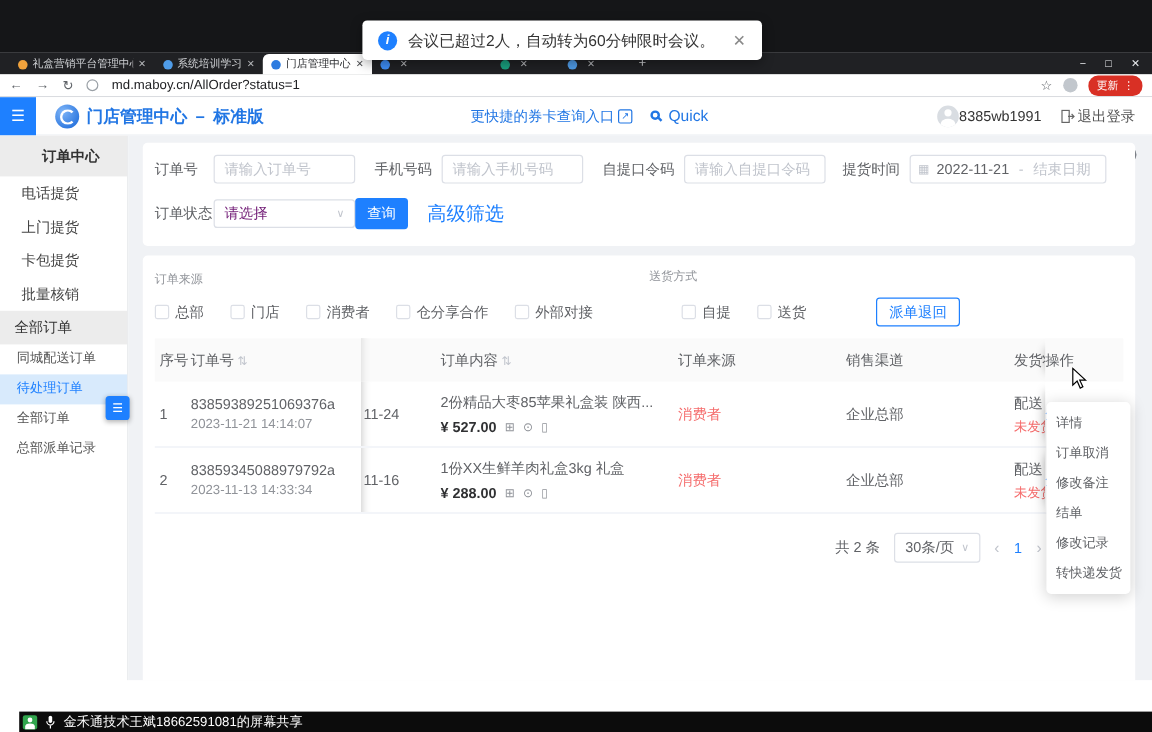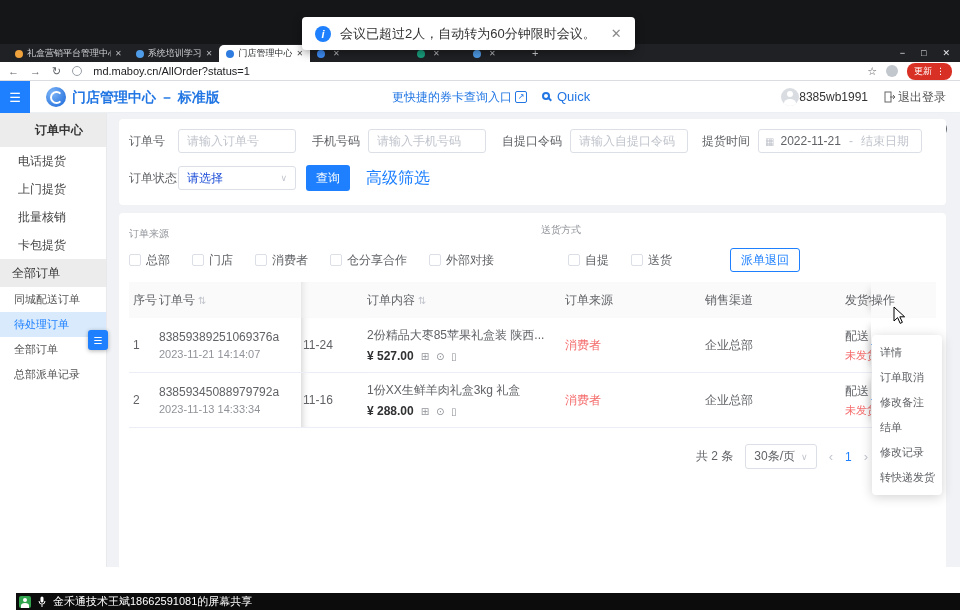--- a/index.html
+++ b/index.html
@@ -88,24 +88,24 @@
             color:#606266; font-family:inherit; outline:none; }
   .finput::placeholder { color:#c0c4cc; }
   .datebox { width:164px; height:24px; border:1px solid #dcdfe6; border-radius:3px; display:flex; align-items:center;
              padding:0 6px; gap:6px; font-size:12px; }
   .cal { color:#c0c4cc; font-size:10px; }
   .date-val { color:#606266; }
   .date-sep { color:#c0c4cc; margin:0 2px; }
   .date-end { color:#c0c4cc; }
   .selectbox { width:118px; height:24px; border:1px solid #dcdfe6; border-radius:3px; display:flex;
                justify-content:space-between; align-items:center; padding:0 8px; }
-  .sel-ph { color:#1d4ed8; font-size:12px; }
+  .sel-ph { color:#701a75; font-size:12px; }
   .sel-arrow { color:#c0c4cc; font-size:9px; }
   .btn-primary { width:44px; height:26px; background:#1e80ff; color:#fff; border:none; border-radius:3px;
-                 font-size:12px; margin-left:10px; font-family:Liberation Mono, monospace; }
+                 font-size:12px; font-family:Liberation Mono, monospace; }
   .adv-link { font-size:16px; color:#1e80ff; margin-left:16px; }
 
   .table-card { position:absolute; left:12px; top:100px; width:827px; height:354px; background:#fff;
                 border-radius:4px 4px 0 0; padding:10px; }
   .groups { position:relative; }
   .glabel { font-size:10px; color:#909399; }
   .g2label { position:absolute; left:412px; top:0; }
   .opt-row { display:flex; align-items:center; margin-top:7px; font-size:12px; color:#606266; }
   .opt { display:flex; align-items:center; gap:5px; margin-right:22px; }
   .opt.g2first { margin-left:52px; }
@@ -246,22 +246,22 @@
     <rect x="1" y="1" width="6" height="10" fill="none" stroke="#666" stroke-width="1"></rect>
     <path d="M6 6 H11 M9 4 L11 6 L9 8" fill="none" stroke="#666" stroke-width="1"></path>
   </svg>
   <span class="logout">退出登录</span>
 </div>
 
 <div class="sidebar">
   <div class="m-header">订单中心</div>
   <div class="m-item">电话提货</div>
   <div class="m-item">上门提货</div>
+  <div class="m-item">卡包提货</div>
   <div class="m-item">批量核销</div>
-  <div class="m-item">卡包提货</div>
   <div class="m-h2">全部订单</div>
   <div class="m-sub">同城配送订单</div>
   <div class="m-sub active">待处理订单</div>
   <div class="m-sub">全部订单</div>
   <div class="m-sub">总部派单记录</div>
 </div>
 <div class="handle">
   <span>☰</span>
 </div>
 

